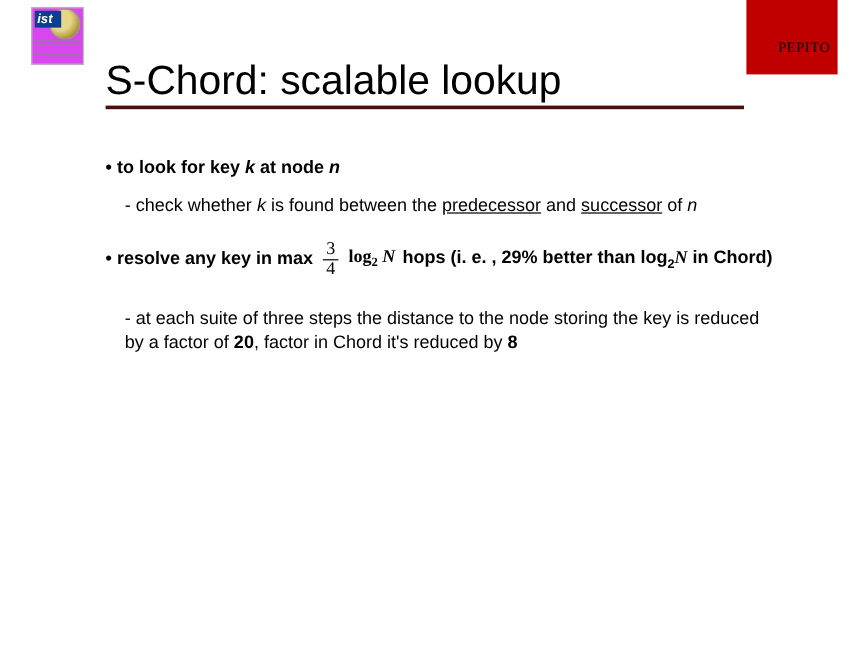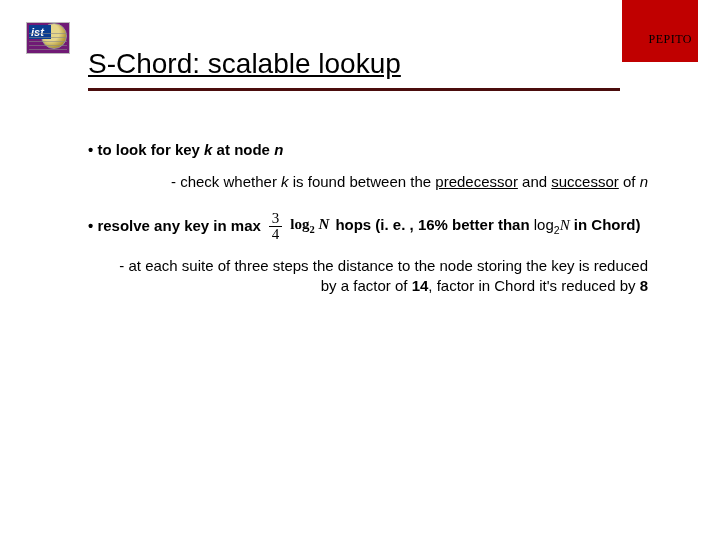--- a/index.html
+++ b/index.html
@@ -4,42 +4,42 @@
 <style>
   * { margin: 0; padding: 0; box-sizing: border-box; }
   html, body { width: 720px; height: 540px; background: #fff; font-family: Arial, Helvetica, sans-serif; color: #000; }
   .slide { position: relative; width: 720px; height: 540px; }
 
   
   .pepito-box { position: absolute; top: 0; right: 22px; width: 76px; height: 62px; background: #c00000; }
   .pepito-label { position: absolute; top: 32px; right: 28px; font-family: "Times New Roman", serif; font-size: 12px; letter-spacing: 0.5px; }
 
   
-  .logo { position: absolute; top: 6px; left: 26px; width: 44px; height: 32px; border: 1px solid #bbb; background: #701a75; margin-top: 16px; }
+  .logo { position: absolute; top: 6px; left: 26px; width: 44px; height: 48px; border: 1px solid #bbb; background: #d946ef; }
   .logo-flag { position: absolute; top: 2px; left: 2px; width: 22px; height: 14px; background: #0b3d91; }
   .logo-globe { position: absolute; top: 0px; right: 2px; width: 26px; height: 26px; border-radius: 50%;
                 background: radial-gradient(circle at 35% 35%, #e6d68a 0 40%, #b49a3a 70%, #6b5a1a 100%); border: 1px solid #999; }
   .logo-txt { position: absolute; top: 3px; left: 4px; font-size: 11px; font-weight: bold; font-style: italic; color: #fff; }
   .logo-lines { position: absolute; bottom: 2px; left: 2px; right: 2px; height: 18px;
                 background: repeating-linear-gradient(#888 0 1px, transparent 1px 4px); opacity: 0.6; }
 
   
-  .title { position: absolute; top: 48px; left: 88px; font-size: 28px; text-decoration: underline; }
+  .title { position: absolute; top: 48px; left: 88px; font-size: 34px; }
   .title-rule { position: absolute; top: 88px; left: 88px; width: 532px; height: 3px; background: #4b0d0d; }
 
   
   .body { position: absolute; top: 130px; left: 88px; width: 560px; font-size: 15px; line-height: 1.35; }
-  .b1 { margin-bottom: 12px; margin-top: 10px; }
-  .b2 { margin-left: 16px; margin-bottom: 10px; text-align: right; }
+  .b1 { margin-bottom: 12px; }
+  .b2 { margin-left: 16px; margin-bottom: 10px; }
   .b2::before { content: "- "; }
   .bold { font-weight: bold; }
   .ital { font-style: italic; }
   .und { text-decoration: underline; }
 
-  .formula-row { display: flex; align-items: center; flex-wrap: wrap; gap: 6px; margin-top: 18px; margin-bottom: 14px; text-align: right; }
+  .formula-row { display: flex; align-items: center; flex-wrap: wrap; gap: 6px; margin-top: 18px; margin-bottom: 24px; text-align: right; }
   .frac { display: inline-flex; flex-direction: column; align-items: center; font-family: "Times New Roman", serif; font-size: 15px; line-height: 1; margin: 0 2px; }
   .frac .num { border-bottom: 1px solid #000; padding: 0 3px; }
   .frac .den { padding: 0 3px; }
   .log2 { font-family: "Times New Roman", serif; font-weight: bold; }
   .sub { font-size: 0.7em; vertical-align: sub; }
   .serifN { font-family: "Times New Roman", serif; font-style: italic; }
 
   .sp { display: inline; }
 </style>
 </head>
@@ -72,23 +72,23 @@
 
 
     <div class="formula-row">
       <span class="bold sp">• resolve any key in max</span>
       <span class="frac">
         <span class="num">3</span>
         <span class="den">4</span>
       </span>
       <span class="log2"><span>log</span><span class="sub">2</span> <span class="serifN">N</span></span>
       <span class="bold sp">
-        <span class="sp">hops (i. e. , 16% better than </span><span style="font-weight:normal;"><span>log</span><span class="sub">2</span><span class="serifN">N</span></span><span class="sp"> in Chord)</span>
+        <span class="sp">hops (i. e. , 29% better than </span><span style="font-weight:bold;"><span>log</span><span class="sub">2</span><span class="serifN">N</span></span><span class="sp"> in Chord)</span>
       </span>
     </div>
 
     <div class="b2">
-      <span class="sp">at each suite of three steps the distance to the node storing the key is reduced by a factor of </span><span class="bold sp">14</span><span class="sp">, factor in Chord it's reduced by </span><span class="bold sp">8</span>
+      <span class="sp">at each suite of three steps the distance to the node storing the key is reduced by a factor of </span><span class="bold sp">20</span><span class="sp">, factor in Chord it's reduced by </span><span class="bold sp">8</span>
     </div>
 
 
   </div>
 </div>
 
 </body></html>

